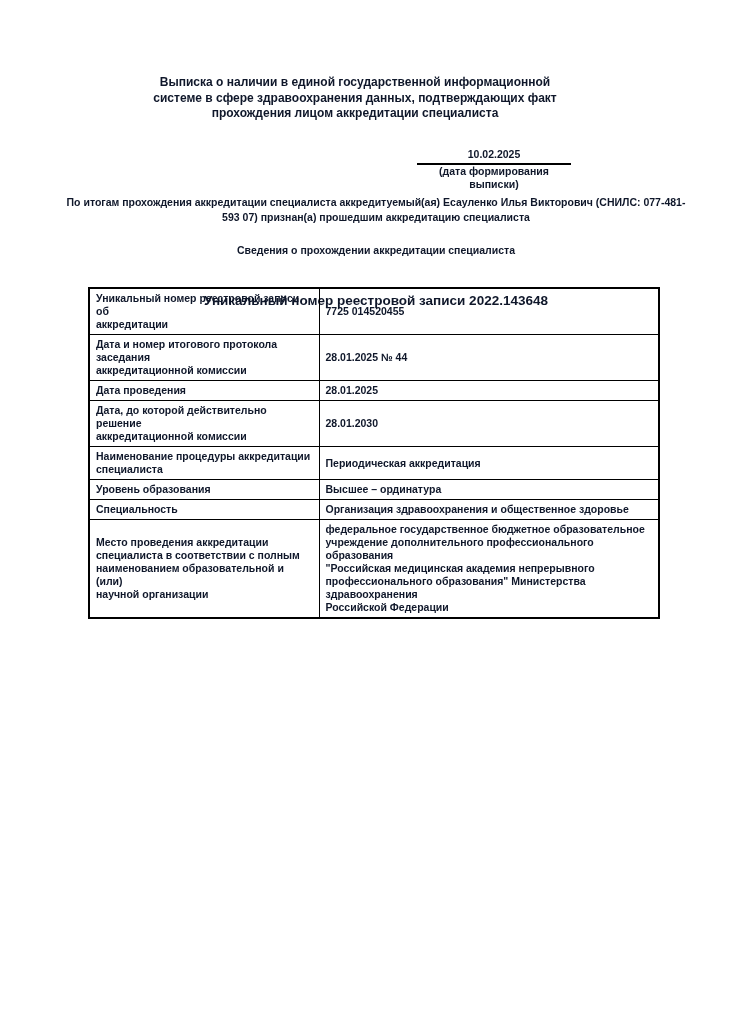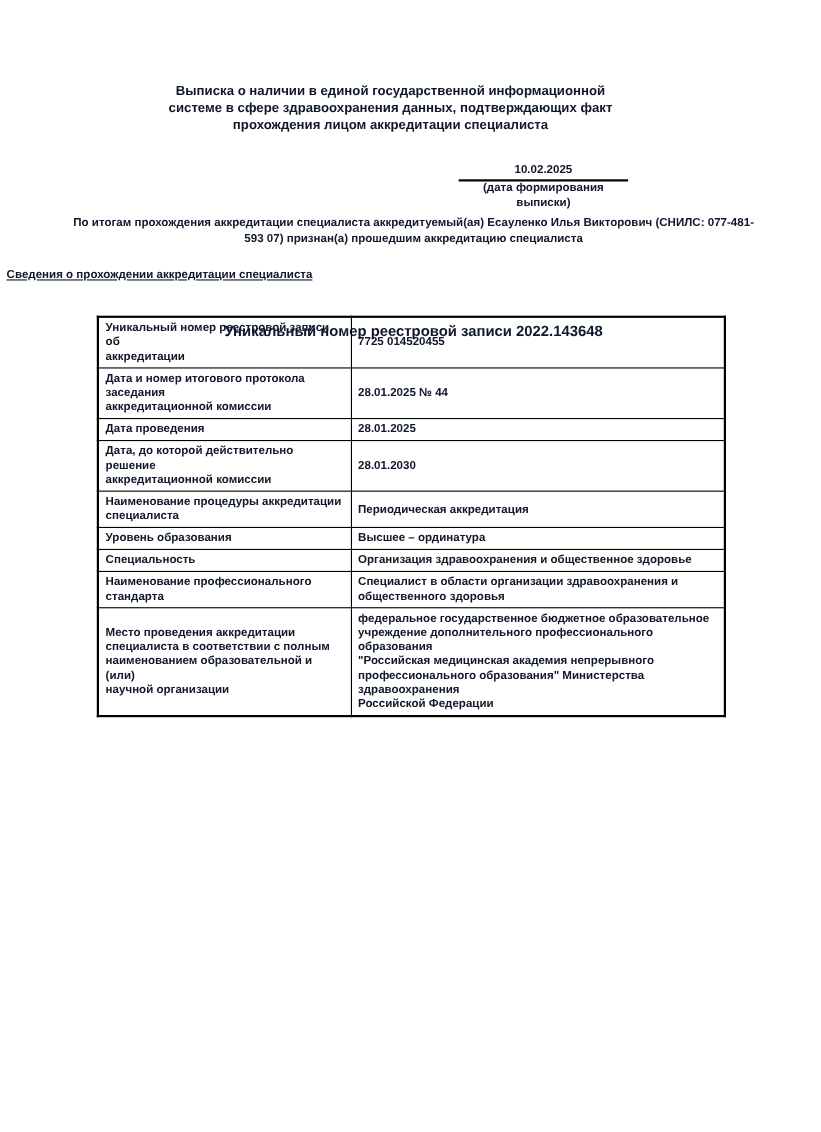--- a/index.html
+++ b/index.html
@@ -53,22 +53,22 @@
     text-align: center;
     font-size: 10.5px;
     line-height: 15px;
     white-space: pre-line;
   }
   .section-heading {
     position: absolute;
     top: 244px;
     left: 6px;
     width: 740px;
+    text-align: center;
     font-size: 10.5px;
-    text-decoration: underline;
   }
   .registry-heading {
     position: absolute;
     top: 262px;
     left: 6px;
     width: 740px;
     text-align: center;
     font-size: 13.5px;
     margin-top: 31px;
   }
@@ -154,26 +154,20 @@
     <tr>
       <td class="label-cell">Уровень образования</td>
       <td class="value-cell">Высшее – ординатура</td>
     </tr>
 
     <tr>
       <td class="label-cell">Специальность</td>
       <td class="value-cell">Организация здравоохранения и общественное здоровье</td>
     </tr>
 
-    <tr>
-      <td class="label-cell">Наименование профессионального
-стандарта</td>
-      <td class="value-cell">Специалист в области организации здравоохранения и
-общественного здоровья</td>
-    </tr>
 
     <tr>
       <td class="label-cell">Место проведения аккредитации
 специалиста в соответствии с полным
 наименованием образовательной и (или)
 научной организации</td>
       <td class="value-cell">федеральное государственное бюджетное образовательное
 учреждение дополнительного профессионального образования
 "Российская медицинская академия непрерывного
 профессионального образования" Министерства здравоохранения

